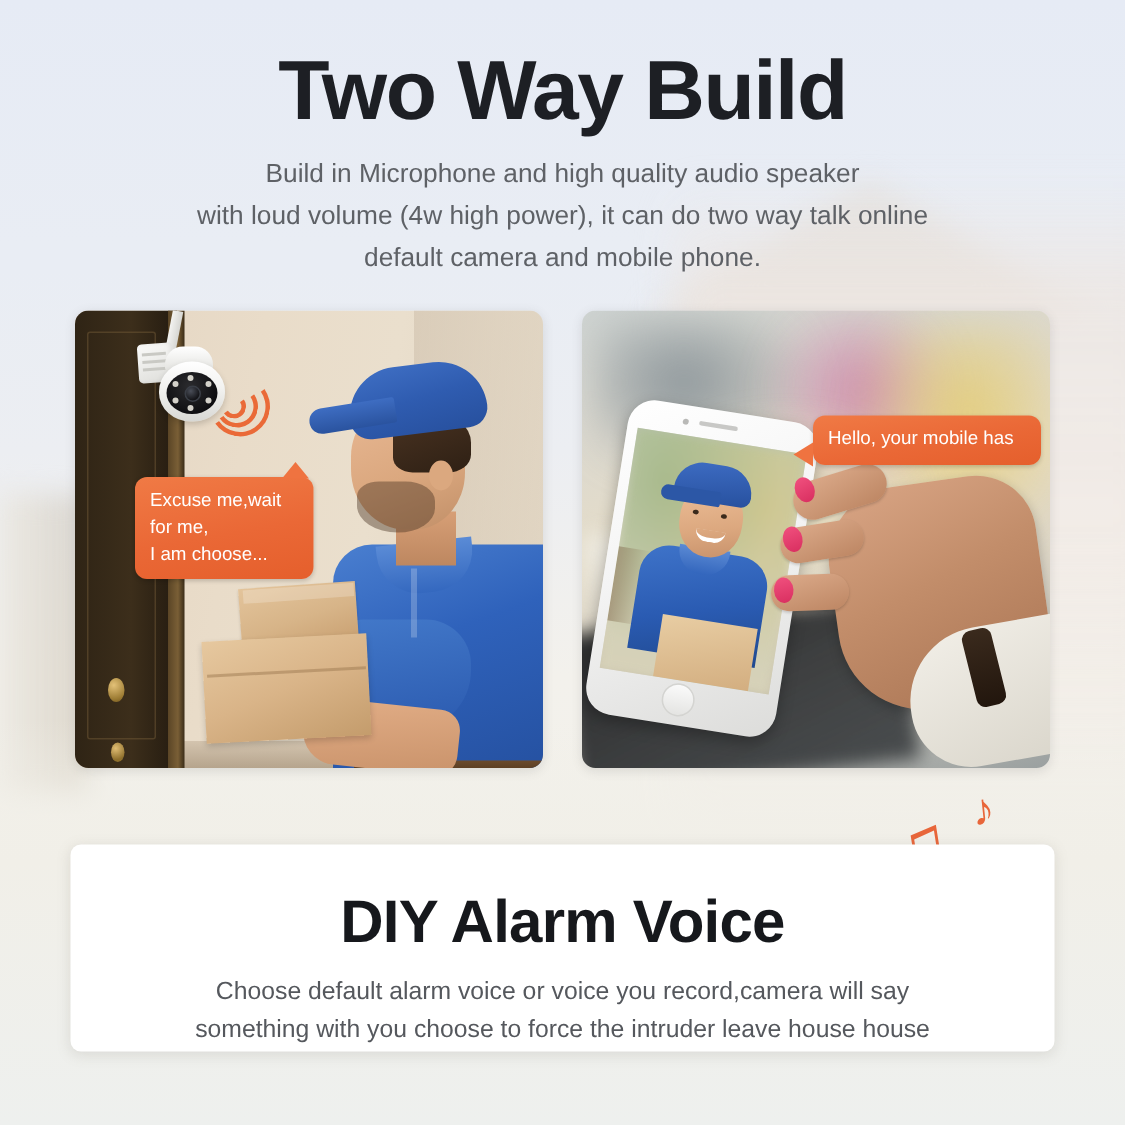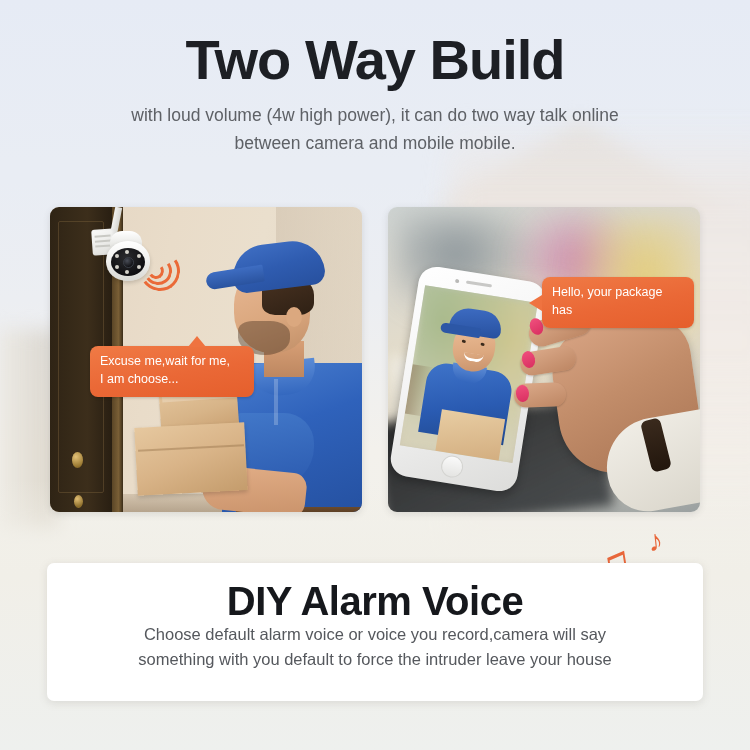--- a/index.html
+++ b/index.html
@@ -279,21 +279,21 @@
     font-size:12.5px;
     box-shadow:0 1px 3px rgba(0,0,0,.18);
   }
   .bubble .tail {
     position:absolute;
     width:0; height:0;
     border-left:9px solid transparent;
     border-right:9px solid transparent;
     border-bottom:11px solid #ef7340;
   }
-  .bubble-left { left:40px; top:139px; width:164px; }
+  .bubble-left { left:40px; top:111px; width:119px; }
   .bubble-left .tail { top:-10px; left:98px; }
 
   
   .q-bg {
     position:absolute; inset:0;
     background:linear-gradient(165deg,#cfd4d2 0%, #dcd9cf 22%, #e6ddc8 45%, #d8d2c4 70%, #9aa0a0 100%);
   }
   .q-blur-a {
     position:absolute; left:8px; top:4px; width:150px; height:110px;
     background:radial-gradient(ellipse at 40% 40%, rgba(120,132,140,.8), rgba(180,186,188,0) 70%);
@@ -456,28 +456,29 @@
   .card {
     position:absolute;
     left:47px; top:563px;
     width:656px; height:138px;
     background:#ffffff;
     border-radius:7px;
     box-shadow:0 2px 9px rgba(120,115,105,.18);
     text-align:center;
   }
   .card-title {
-    margin-top:17px;
+    margin-top:31px;
     font-size:40px;
     font-weight:bold;
     color:#16181c;
     letter-spacing:-.5px;
     line-height:1.05;
   }
   .card-sub {
+    margin-top:13px;
     font-size:16.5px;
     color:#55585d;
     line-height:1.5;
   }
   .card-sub .l { display:block; }
 
   
   .notes { position:absolute; left:556px; top:524px; width:130px; height:86px; }
   .note { position:absolute; color:#e8663a; line-height:1; }
   .note-big   { left:38px; top:14px;  font-size:52px; transform:rotate(-9deg); }
@@ -494,22 +495,23 @@
     <div class="bg-roof"></div>
     <div class="bg-house"></div>
     <div class="bg-green"></div>
     <div class="bg-dark-door"></div>
     <div class="bg-ground"></div>
   </div>
 
   <div class="header">
     <div class="headline">Two Way Build</div>
     <div class="subhead">
+      <span class="l">Build in Microphone and high quality audio speaker</span>
       <span class="l">with loud volume (4w high power), it can do two way talk online</span>
-      <span class="l">between camera and mobile mobile.</span>
+      <span class="l">default camera and mobile phone.</span>
     </div>
   </div>
 
   <div class="panels">
 
     <div class="panel">
       <div class="p-wall"></div>
       <div class="p-wall-right"></div>
       <div class="p-floor"></div>
       <div class="p-door">
@@ -602,32 +604,32 @@
         <div class="finger f1"></div>
         <div class="finger f2"></div>
         <div class="finger f3"></div>
         <div class="nail n1"></div>
         <div class="nail n2"></div>
         <div class="nail n3"></div>
       </div>
 
       <div class="bubble bubble-right">
         <div class="tail"></div>
-        <div>Hello, your package has</div>
+        <div>Hello, your mobile has</div>
       </div>
     </div>
   </div>
 
   <div class="notes">
     <span class="note note-small">♫</span>
     <span class="note note-big">♫</span>
     <span class="note note-tiny">♪</span>
   </div>
 
   <div class="card">
     <div class="card-title">DIY Alarm Voice</div>
     <div class="card-sub">
       <span class="l">Choose default alarm voice or voice you record,camera will say</span>
-      <span class="l">something with you default to force the intruder leave your house</span>
+      <span class="l">something with you choose to force the intruder leave house house</span>
     </div>
   </div>
 
 </div>
 
 </body></html>

